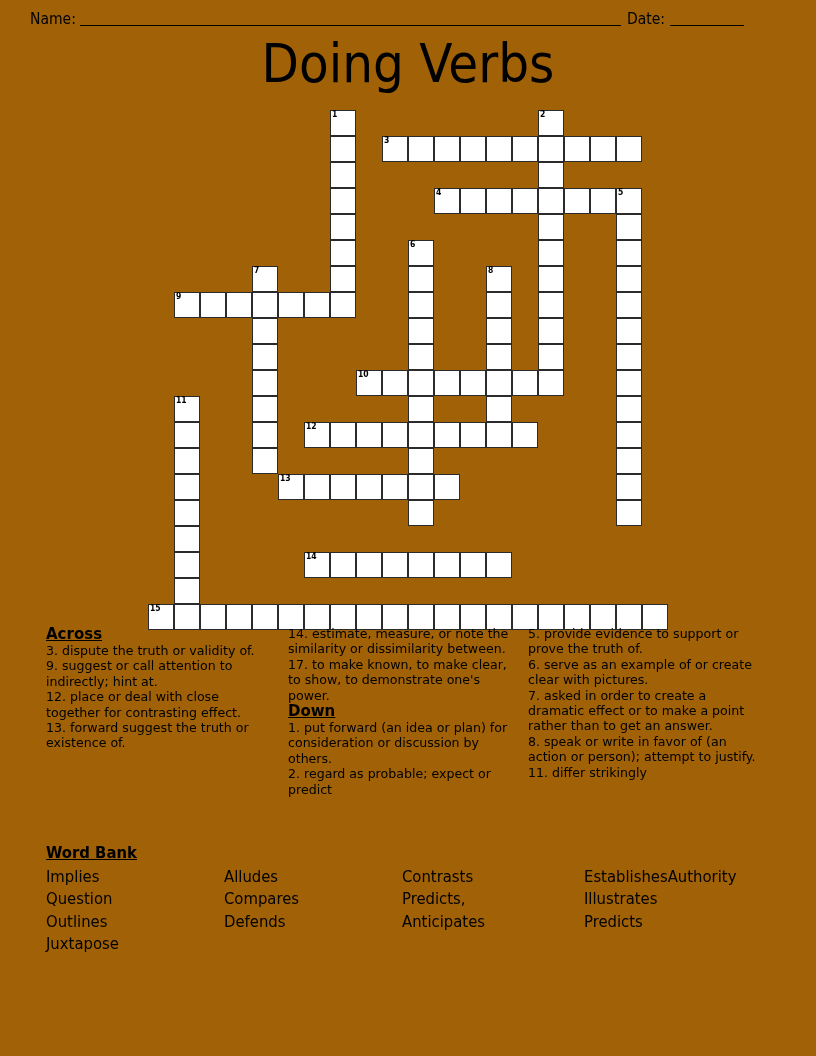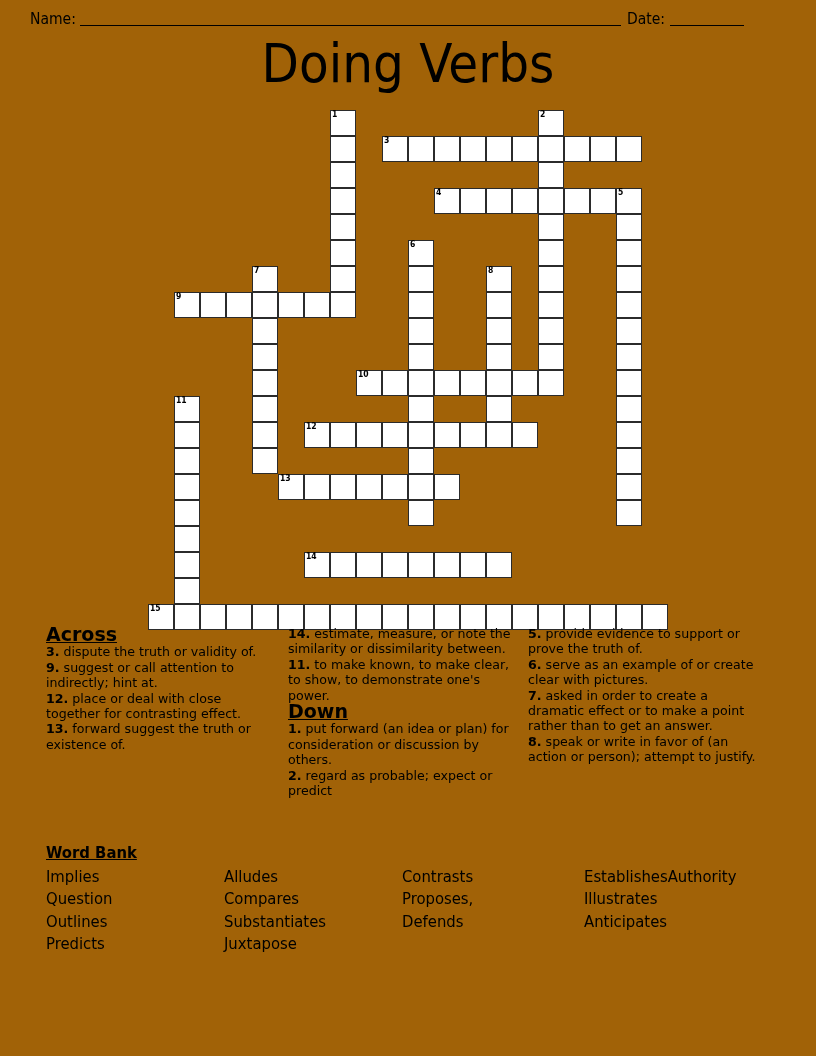--- a/index.html
+++ b/index.html
@@ -89,26 +89,26 @@
     gap: 0px;
     font-size: 12.6px;
     line-height: 15.4px;
   }
   .clue-col { width: 242px; padding-right: 12px; }
   .clue-col.c2 { width: 240px; }
   .clue-col.c3 { width: 242px; }
   .clue-head {
     font-weight: 700;
     text-decoration: underline;
-    font-size: 19px;
+    font-size: 15px;
     line-height: 17px;
     display: inline-block;
   }
   .clue { margin: 0; }
-  .clue b { font-weight: 700; }
+  .clue b { font-weight: 400; }
 
   
   #wordbank {
     position: absolute;
     left: 46px;
     top: 843px;
     width: 740px;
   }
   .wb-head {
     font-size: 16.5px;
@@ -309,46 +309,46 @@
   <div id="clues">
     <div class="clue-col c1">
         <div><div class="clue-head">Across</div></div>
         <div class="clue"><b>3.</b><span> dispute the truth or validity of.</span></div>
         <div class="clue"><b>9.</b><span> suggest or call attention to indirectly; hint at.</span></div>
         <div class="clue"><b>12.</b><span> place or deal with close together for contrasting effect.</span></div>
         <div class="clue"><b>13.</b><span> forward suggest the truth or existence of.</span></div>
       </div>
     <div class="clue-col c2">
         <div class="clue"><b>14.</b><span> estimate, measure, or note the similarity or dissimilarity between.</span></div>
-        <div class="clue"><b>11.</b><span> to make known, to make clear, to show, to demonstrate one's power.</span></div>
+        <div class="clue"><b>17.</b><span> to make known, to make clear, to show, to demonstrate one's power.</span></div>
         <div><div class="clue-head">Down</div></div>
         <div class="clue"><b>1.</b><span> put forward (an idea or plan) for consideration or discussion by others.</span></div>
         <div class="clue"><b>2.</b><span> regard as probable; expect or predict</span></div>
       </div>
     <div class="clue-col c3">
         <div class="clue"><b>5.</b><span> provide evidence to support or prove the truth of.</span></div>
         <div class="clue"><b>6.</b><span> serve as an example of or create clear with pictures.</span></div>
         <div class="clue"><b>7.</b><span> asked in order to create a dramatic effect or to make a point rather than to get an answer.</span></div>
         <div class="clue"><b>8.</b><span> speak or write in favor of (an action or person); attempt to justify.</span></div>
+        <div class="clue"><b>11.</b><span> differ strikingly</span></div>
       </div>
   </div>
 
   <div id="wordbank">
     <div class="wb-head">Word Bank</div>
     <div class="wb-grid">
         <div class="wb-word">Implies</div>
         <div class="wb-word">Alludes</div>
         <div class="wb-word">Contrasts</div>
         <div class="wb-word">EstablishesAuthority</div>
         <div class="wb-word">Question</div>
         <div class="wb-word">Compares</div>
-        <div class="wb-word">Proposes,</div>
+        <div class="wb-word">Predicts,</div>
         <div class="wb-word">Illustrates</div>
         <div class="wb-word">Outlines</div>
-        <div class="wb-word">Substantiates</div>
         <div class="wb-word">Defends</div>
         <div class="wb-word">Anticipates</div>
         <div class="wb-word">Predicts</div>
         <div class="wb-word">Juxtapose</div>
         <div class="wb-word"></div>
       </div>
   </div>
 
 </div>
 

